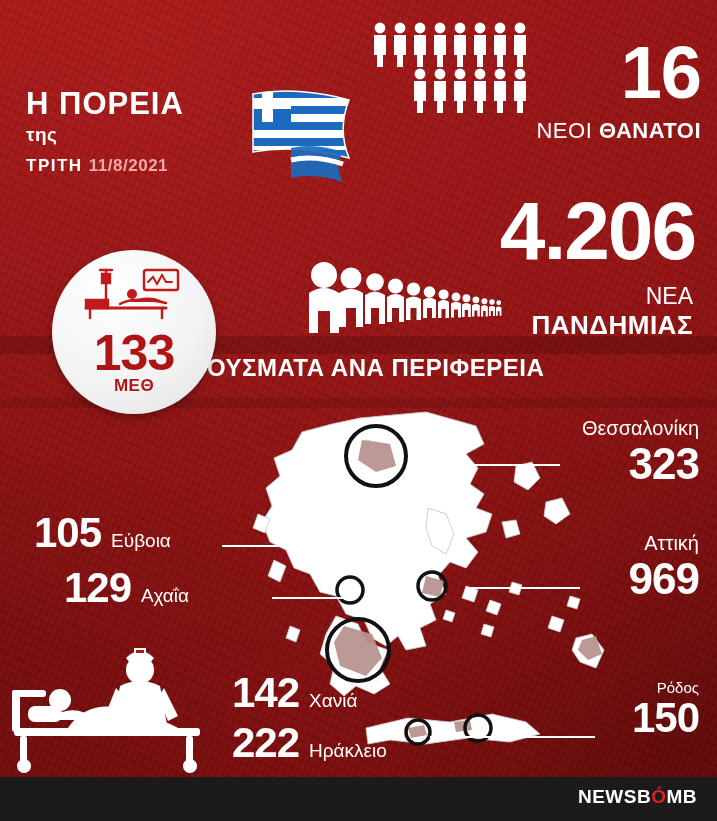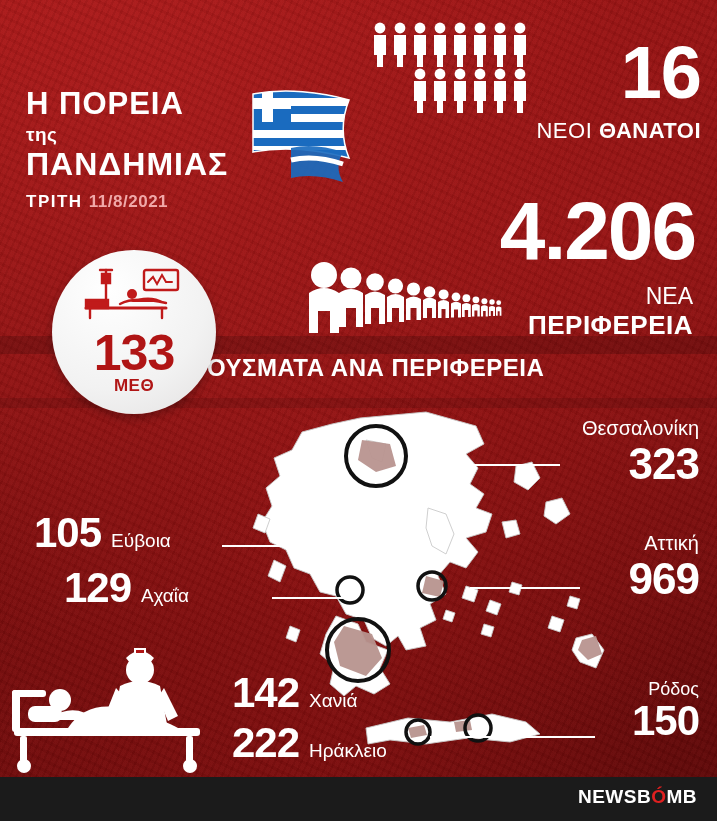--- a/index.html
+++ b/index.html
@@ -249,21 +249,21 @@
   #c-attiki .name { font-size: 20px; }
   #c-attiki .val { font-size: 44px; margin-top: 4px; }
 
   #c-evia { left: 34px; top: 512px; }
   #c-axaia { left: 64px; top: 567px; }
 
   #c-xania { left: 232px; top: 672px; }
   #c-iraklio { left: 232px; top: 722px; }
 
   #c-rodos { right: 18px; top: 680px; width: 170px; text-align: right; }
-  #c-rodos .name { font-size: 18px; }
+  #c-rodos .name { font-size: 15px; }
   #c-rodos .val { font-size: 42px; margin-top: 2px; }
 
   
   .leader {
     position: absolute;
     background: #ffffff;
     height: 2px;
     pointer-events: none;
   }
 
@@ -302,21 +302,20 @@
 <div id="page">
 
   <div class="band b1"></div>
   <div class="band b2"></div>
 
   <div id="title-block">
     <div id="title-line1">Η ΠΟΡΕΙΑ</div>
     <div id="title-line2">
       <span id="title-small">της</span>
     </div>
-    <div id="title-line3">ΠΑΝΔΗΜΙΑΣ</div>
     <div id="date-row">
       <span class="day">ΤΡΙΤΗ</span>
       <span class="date">11/8/2021</span>
     </div>
   </div>
 
   <div id="flag">
     <svg viewBox="0 0 115 105" width="115" height="105">
       <defs>
         <clipPath id="flagClip">
@@ -471,21 +470,21 @@
           </g>
         <g transform="translate(191,45)">
             <circle cx="2.7" cy="2.7" r="2.4"></circle>
             <path d="M0,7.4 q2.7,-2 5.4,0 v8.4 h-1.7 v-4.6 h-2 v4.6 h-1.7 Z"></path>
           </g>
       </g>
     </svg>
   </div>
   <div id="cases-number">4.206</div>
   <div id="cases-label-1">ΝΕΑ</div>
-  <div id="cases-label-2">ΠΕΡΙΦΕΡΕΙΑ</div>
+  <div id="cases-label-2">ΠΑΝΔΗΜΙΑΣ</div>
 
   <div id="region-header">ΚΡΟΥΣΜΑΤΑ ΑΝΑ ΠΕΡΙΦΕΡΕΙΑ</div>
 
   <div id="icu-circle">
     <div id="icu-icon">
       <svg viewBox="0 0 108 58" width="108" height="58">
         <g stroke="#c01a1a" stroke-width="2.4" fill="none" stroke-linecap="round">
 
           <path d="M26,4 v36"></path>
           <path d="M20,4 h12"></path>

